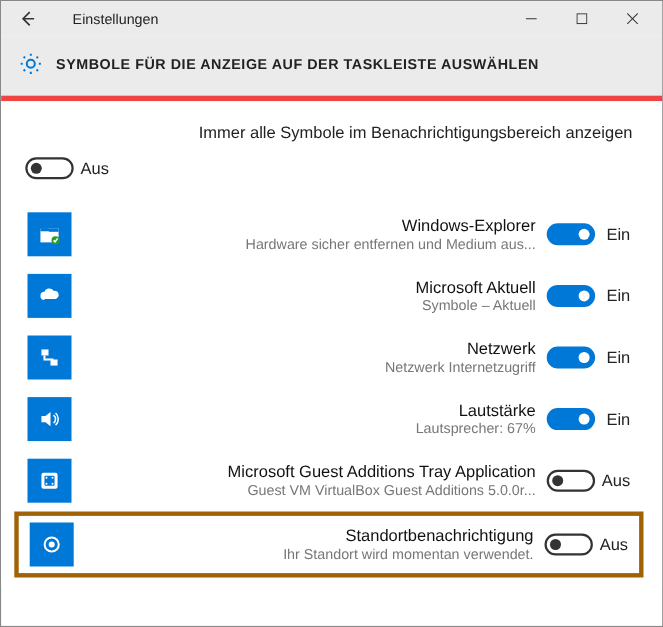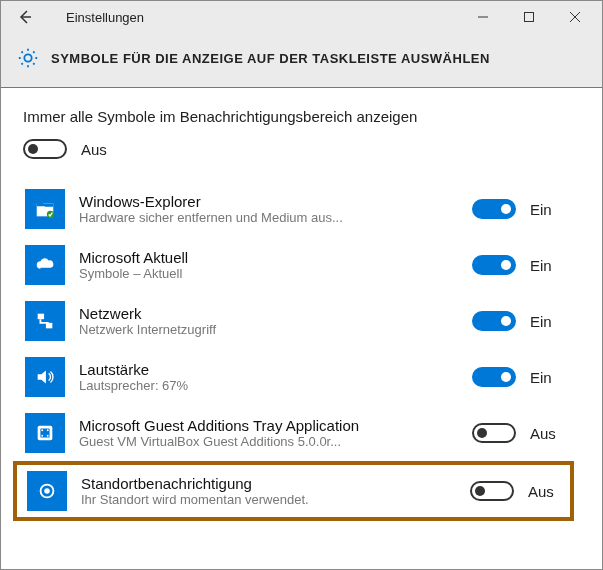--- a/index.html
+++ b/index.html
@@ -46,38 +46,39 @@
     justify-content: center;
     font-size: 13px;
     cursor: pointer;
     font-family: "Segoe UI", sans-serif;
   }
   .header {
     display: flex;
     align-items: center;
     padding: 14px 16px 18px 16px;
     background: #ebebeb;
-    border-bottom: 1px solid #ef4444;
+    border-bottom: 5px solid #ef4444;
   }
   .gear {
     width: 22px;
     height: 22px;
     margin-right: 12px;
     color: #0078d7;
     flex-shrink: 0;
   }
   .page-title {
     font-size: 13px;
     font-weight: 600;
     letter-spacing: 0.5px;
     color: #222;
   }
   .content {
-    padding: 20px 38px 10px 22px;
+    padding: 20px 27px 10px 22px;
     background: #fff;
+    text-align: right;
   }
   .master-label {
     font-size: 15px;
     color: #222;
     margin-bottom: 14px;
   }
   .master-row {
     display: flex;
     align-items: center;
     margin-bottom: 22px;
@@ -154,21 +155,20 @@
   }
   .toggle.on .thumb {
     background: #fff;
     right: 3px;
   }
   .toggle.off .thumb {
     background: #333;
     left: 3px;
   }
   .state-label {
-    margin-left: 14px;
     font-size: 15px;
     color: #222;
     min-width: 32px;
   }
   .highlight {
     border: 4px solid #a16207;
     margin: 0 -10px;
     padding: 6px 10px;
   }
 </style>

